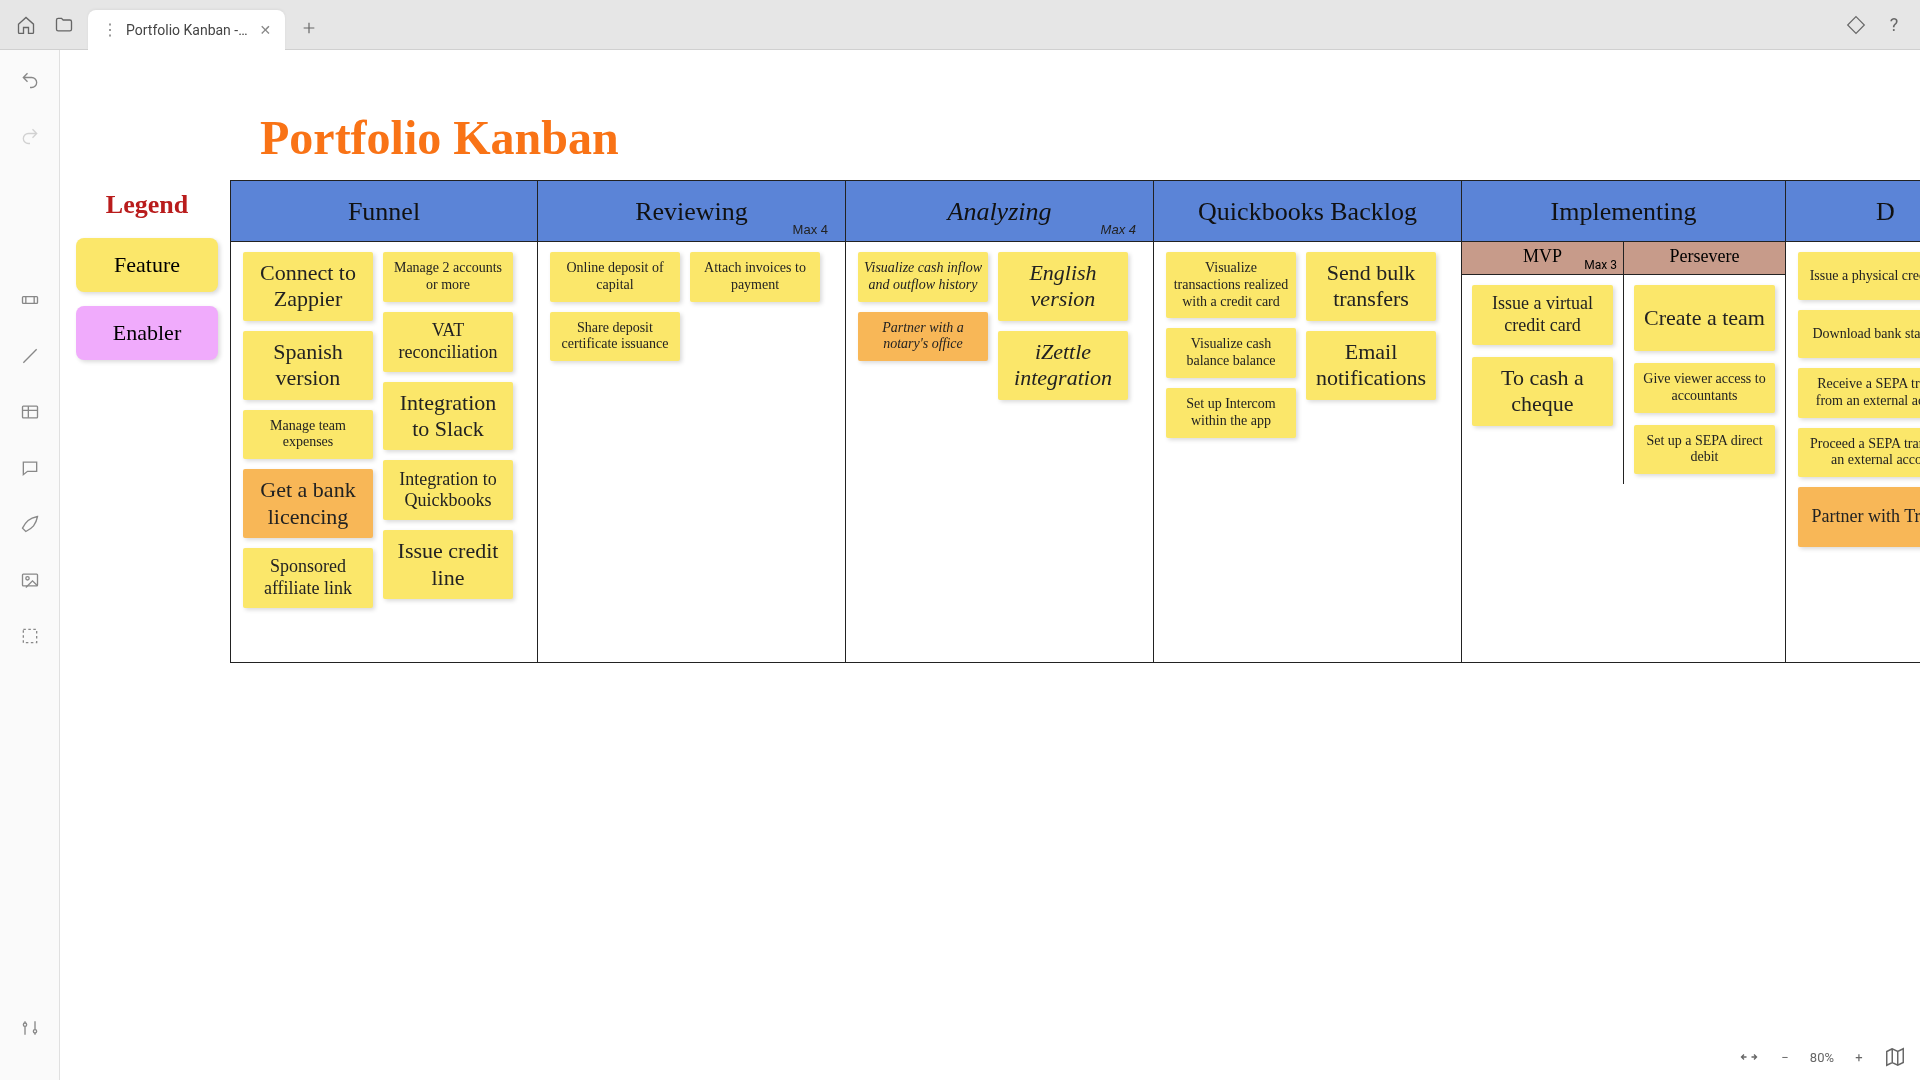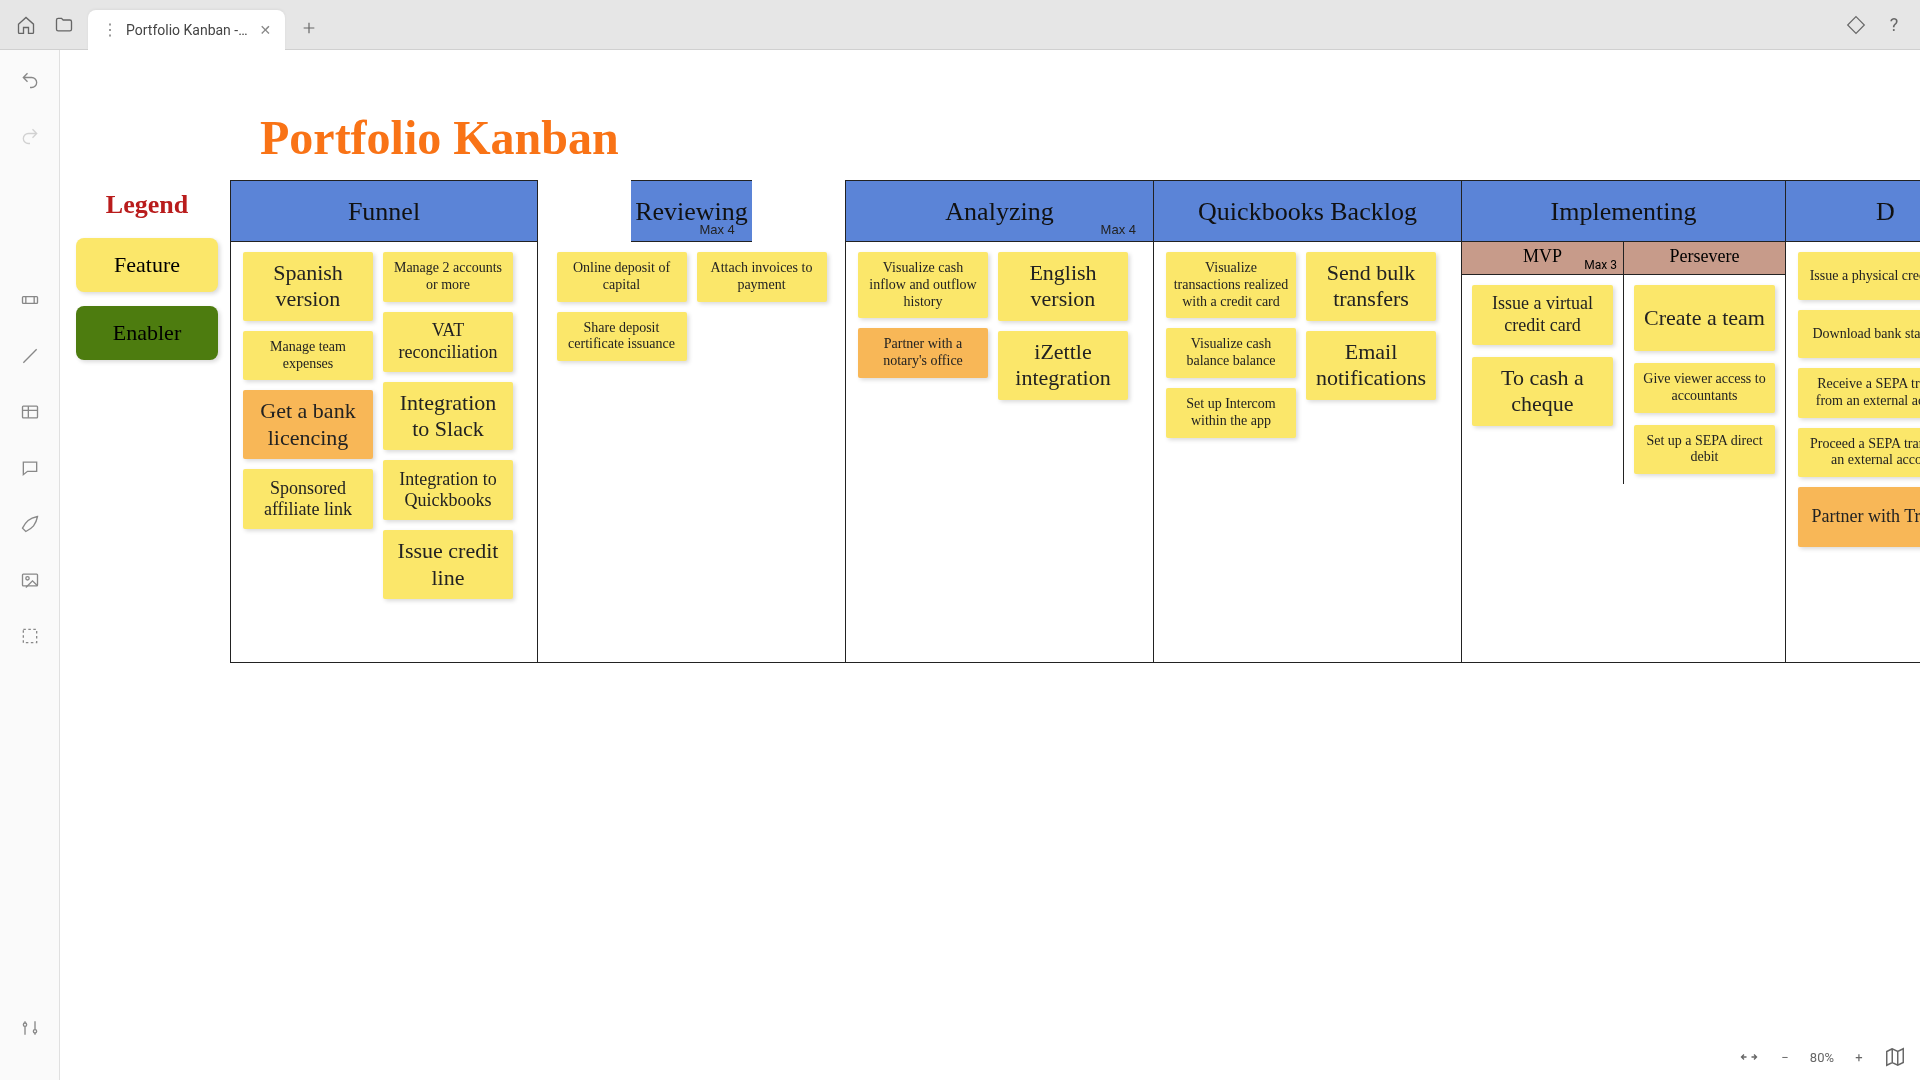--- a/index.html
+++ b/index.html
@@ -48,21 +48,21 @@
   font-size:48px; color:#f97316; font-weight:700;
 }
 .board {
   position:absolute; left:0; top:130px; display:flex; align-items:flex-start;
 }
 
 .legend { width:170px; padding:10px 12px 0 16px; }
 .legend h3 { font-family:"Comic Sans MS",cursive; font-size:26px; color:#b91c1c; text-align:center; margin-bottom:18px; }
 .legend .chip { border-radius:8px; padding:14px 8px; font-family:"Comic Sans MS",cursive; font-size:22px; text-align:center; margin-bottom:14px; box-shadow: 2px 2px 4px rgba(0,0,0,0.15);}
 .chip.feature { background:#fbe76a; }
-.chip.enabler { background:#4d7c0f; }
+.chip.enabler { background:#f0abfc; }
 
 
 .col { border:1px solid #222; border-top:none; display:flex; flex-direction:column; }
 .col + .col { border-left:none; }
 .col-header {
   background:#5b84d7; color:#111; font-family:"Comic Sans MS",cursive; font-size:26px;
   text-align:center; padding:12px 4px 10px; border-top:1px solid #222; border-bottom:1px solid #222;
   position:relative; height:62px; display:flex; align-items:center; justify-content:center;
 }
 .col-header .wip { position:absolute; right:17px; bottom:4px; font-size:13px; font-family:sans-serif; color:#222;}
@@ -81,22 +81,22 @@
 
 
 .sub-header-row { display:flex; border-bottom:1px solid #222;}
 .sub-header { flex:1; background:#c79b8a; font-family:"Comic Sans MS",cursive; font-size:18px; text-align:center; padding:4px 0 4px; position:relative; height:32px;}
 .sub-header + .sub-header { border-left:1px solid #222;}
 .sub-header .wip { position:absolute; right:6px; bottom:2px; font-size:12px;text-align:center;}
 .impl-body { display:flex; }
 .impl-body .sub { flex:1; padding:10px; display:flex; flex-direction:column; gap:12px;}
 .impl-body .sub + .sub { border-left:1px solid #222;}
 .col.w-funnel{width:308px;}
-.col.w-review{width:308px;align-items:center;}
-.col.w-analyze{width:308px;}
+.col.w-review{width:308px;}
+.col.w-analyze{width:308px;font-style:italic;}
 .col.w-backlog{width:308px;}
 .col.w-impl{width:324px;}
 .col.w-done{width:200px;}
 
 
 .zoom-bar { position:absolute; right:14px; bottom:12px; display:flex; align-items:center; gap:14px; color:#666; font-size:13px;}
 .zoom-bar .zicon{width:22px;height:22px;display:flex;align-items:center;justify-content:center;cursor:pointer;}
 
 svg { display:block; }
 </style>
@@ -249,20 +249,21 @@
       <h3>Legend</h3>
       <div class="chip feature">Feature</div>
       <div class="chip enabler">Enabler</div>
     </div>
 
     <div id="columns-mount" style="display:flex;">
         <div class="col w-funnel">
           <div class="col-header">Funnel</div>
           <div class="col-body">
             <div class="card-col">
+              <div class="card lg">Connect to Zappier</div>
               <div class="card lg">Spanish version</div>
               <div class="card sm">Manage team expenses</div>
               <div class="card enabler lg">Get a bank licencing</div>
               <div class="card md">Sponsored affiliate link</div>
             </div>
             <div class="card-col">
               <div class="card sm">Manage 2 accounts or more</div>
               <div class="card md">VAT reconciliation</div>
               <div class="card lg">Integration to Slack</div>
               <div class="card md">Integration to Quickbooks</div>

